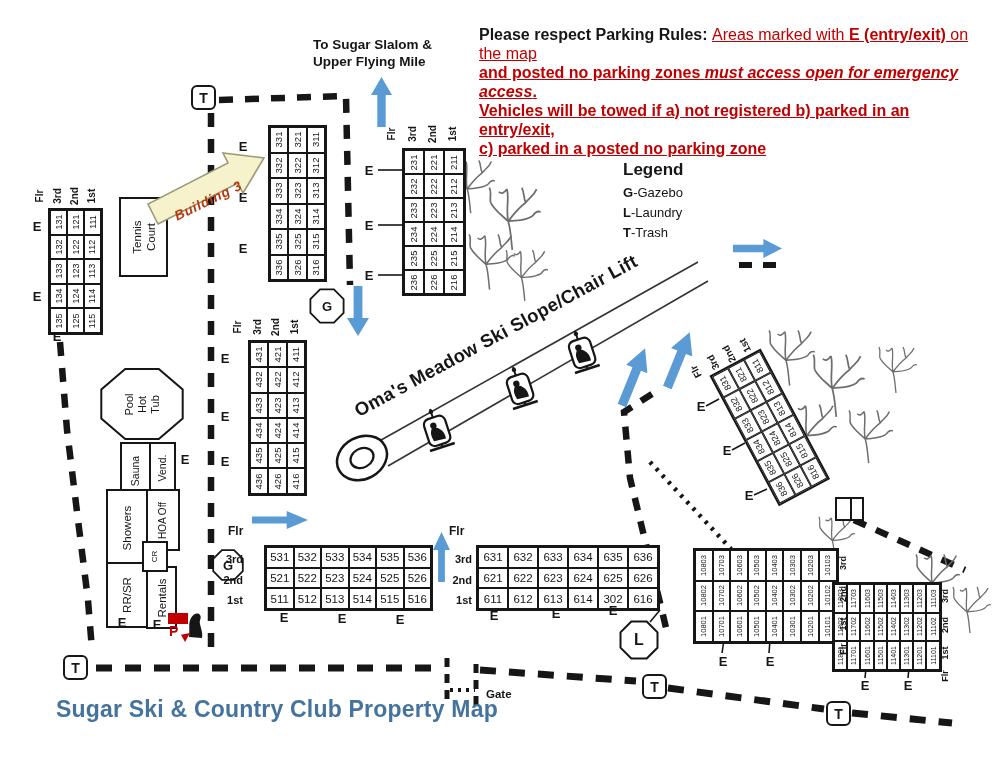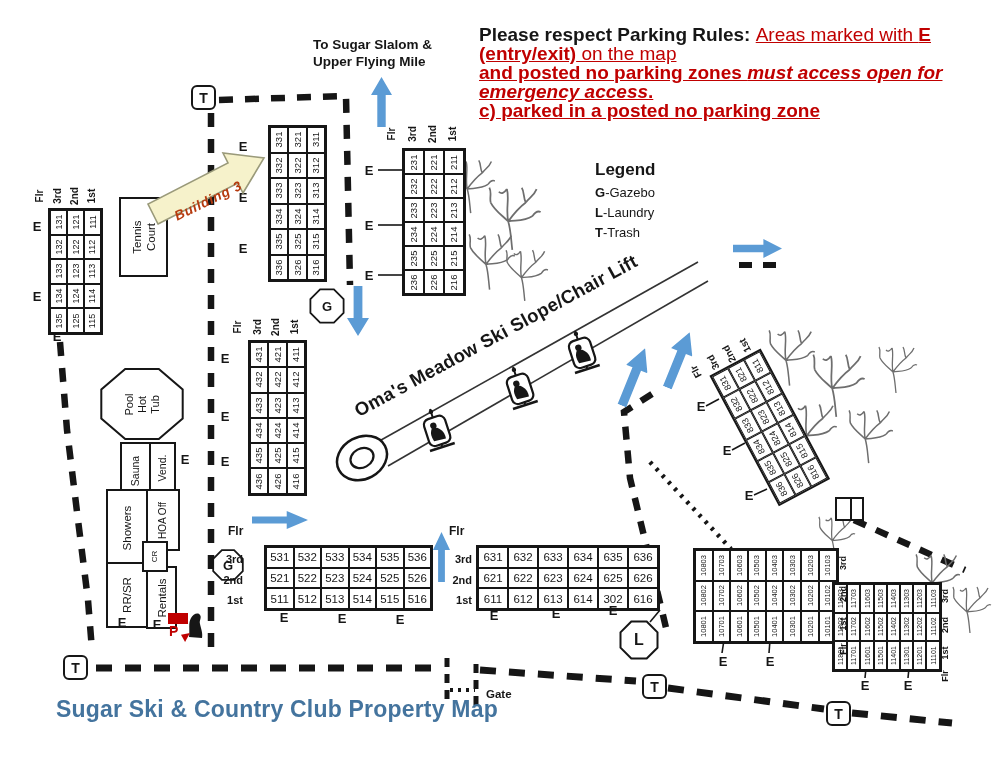--- a/index.html
+++ b/index.html
@@ -26,25 +26,25 @@
   
   .e{position:absolute;font-weight:bold;font-size:13px;z-index:3;width:14px;text-align:center;}
   .tbox{position:absolute;width:21px;height:21px;border:2.5px solid #161616;border-radius:6px;display:flex;align-items:center;justify-content:center;font-weight:bold;font-size:14px;background:#fff;z-index:3;}
   .octext{position:absolute;z-index:3;font-weight:bold;display:flex;align-items:center;justify-content:center;}
   
   .arrow-u,.arrow-d,.arrow-r{position:absolute;background:#5b9bd5;z-index:2;}
   .arrow-u{clip-path:polygon(50% 0,100% 36%,70% 36%,70% 100%,30% 100%,30% 36%,0 36%);}
   .arrow-d{clip-path:polygon(50% 100%,0 64%,30% 64%,30% 0,70% 0,70% 64%,100% 64%);}
   .arrow-r{clip-path:polygon(0 30%,62% 30%,62% 0,100% 50%,62% 100%,62% 70%,0 70%);}
   
-  .notes{position:absolute;left:479px;top:25px;width:490px;font-size:19px;line-height:19px;z-index:3;font-weight:bold;}
+  .notes{position:absolute;left:479px;top:25px;width:490px;font-size:16px;line-height:19px;z-index:3;font-weight:bold;}
   .ru{color:#c00000;text-decoration:underline;}
   .rn{font-weight:normal;}
   .ri{font-style:italic;}
-  .legend{position:absolute;z-index:3;font-size:13px;line-height:20px;}
+  .legend{position:absolute;z-index:3;font-size:13px;line-height:20px;margin-left:28px;}
   .legend b{font-weight:bold;}
   .maptitle{position:absolute;left:56px;top:696px;font-size:23px;font-weight:bold;color:#44749e;z-index:3;letter-spacing:0.2px;}
   .dest{position:absolute;left:313px;top:36px;font-size:13.5px;font-weight:bold;line-height:17px;z-index:3;}
   .gate{position:absolute;left:486px;top:688px;font-size:11.5px;font-weight:bold;z-index:3;}
   .oma{position:absolute;left:356px;top:401px;transform:rotate(-28.5deg);transform-origin:0 50%;font-size:18.5px;font-weight:bold;white-space:nowrap;letter-spacing:0.3px;z-index:2;}
   .b3label{position:absolute;left:172px;top:210px;transform:rotate(-26deg);transform-origin:0 0;color:#b63a0e;font-weight:bold;font-style:italic;font-size:13.5px;letter-spacing:0.8px;z-index:5;white-space:nowrap;}
   .plabel{position:absolute;left:169px;top:623px;color:#c00000;font-weight:bold;font-size:14px;z-index:3;}
   .pbox{position:absolute;left:168px;top:613px;width:20px;height:11px;background:#c00000;z-index:3;}
   .ptri{position:absolute;left:181px;top:633px;width:9px;height:9px;background:#c00000;clip-path:polygon(0 20%,100% 0,45% 100%);z-index:3;}
   .trashbox{position:absolute;left:835px;top:497px;width:25px;height:20px;border:2.2px solid #161616;background:#fff;z-index:3;}
@@ -138,20 +138,21 @@
       <polygon points="242.8,571.1 234.1,579.8 221.9,579.8 213.2,571.1 213.2,558.9 221.9,550.2 234.1,550.2 242.8,558.9" stroke-width="1.8"></polygon>
       <polygon points="657.5,647.7 646.7,658.5 631.3,658.5 620.5,647.7 620.5,632.3 631.3,621.5 646.7,621.5 657.5,632.3" stroke-width="2"></polygon>
     </g>
 
     <path d="M189,637 C190,629 188,623 191,618 C193,614 198,612 200,615 C202,618 199,620 200,624 C201,629 203,633 202,638 Z" fill="#161616"></path>
   </svg>
 
   <div class="notes">
     <div><span>Please respect Parking Rules:  </span><span class="ru rn">Areas marked with </span><span class="ru">E (entry/exit)</span><span class="ru rn"> on the map</span></div>
     <div><span class="ru">and posted no parking zones </span><span class="ru ri">must access open for emergency access</span><span class="ru">.</span></div>
+    <div class="ru">Vehicles will be towed if a) not registered b) parked in an entry/exit,</div>
     <div class="ru">c) parked in a posted no parking zone</div>
   </div>
 
   <div class="legend" style="left:595px;top:160px">
     <div style="font-size:17px;font-weight:bold;margin-bottom:3px">Legend</div>
     <div style="display:flex">
       <div style="width:77px">
         <div><b>G</b><span>-Gazebo</span></div>
         <div><b>L</b><span>-Laundry</span></div>
         <div><b>T</b><span>-Trash</span></div>

